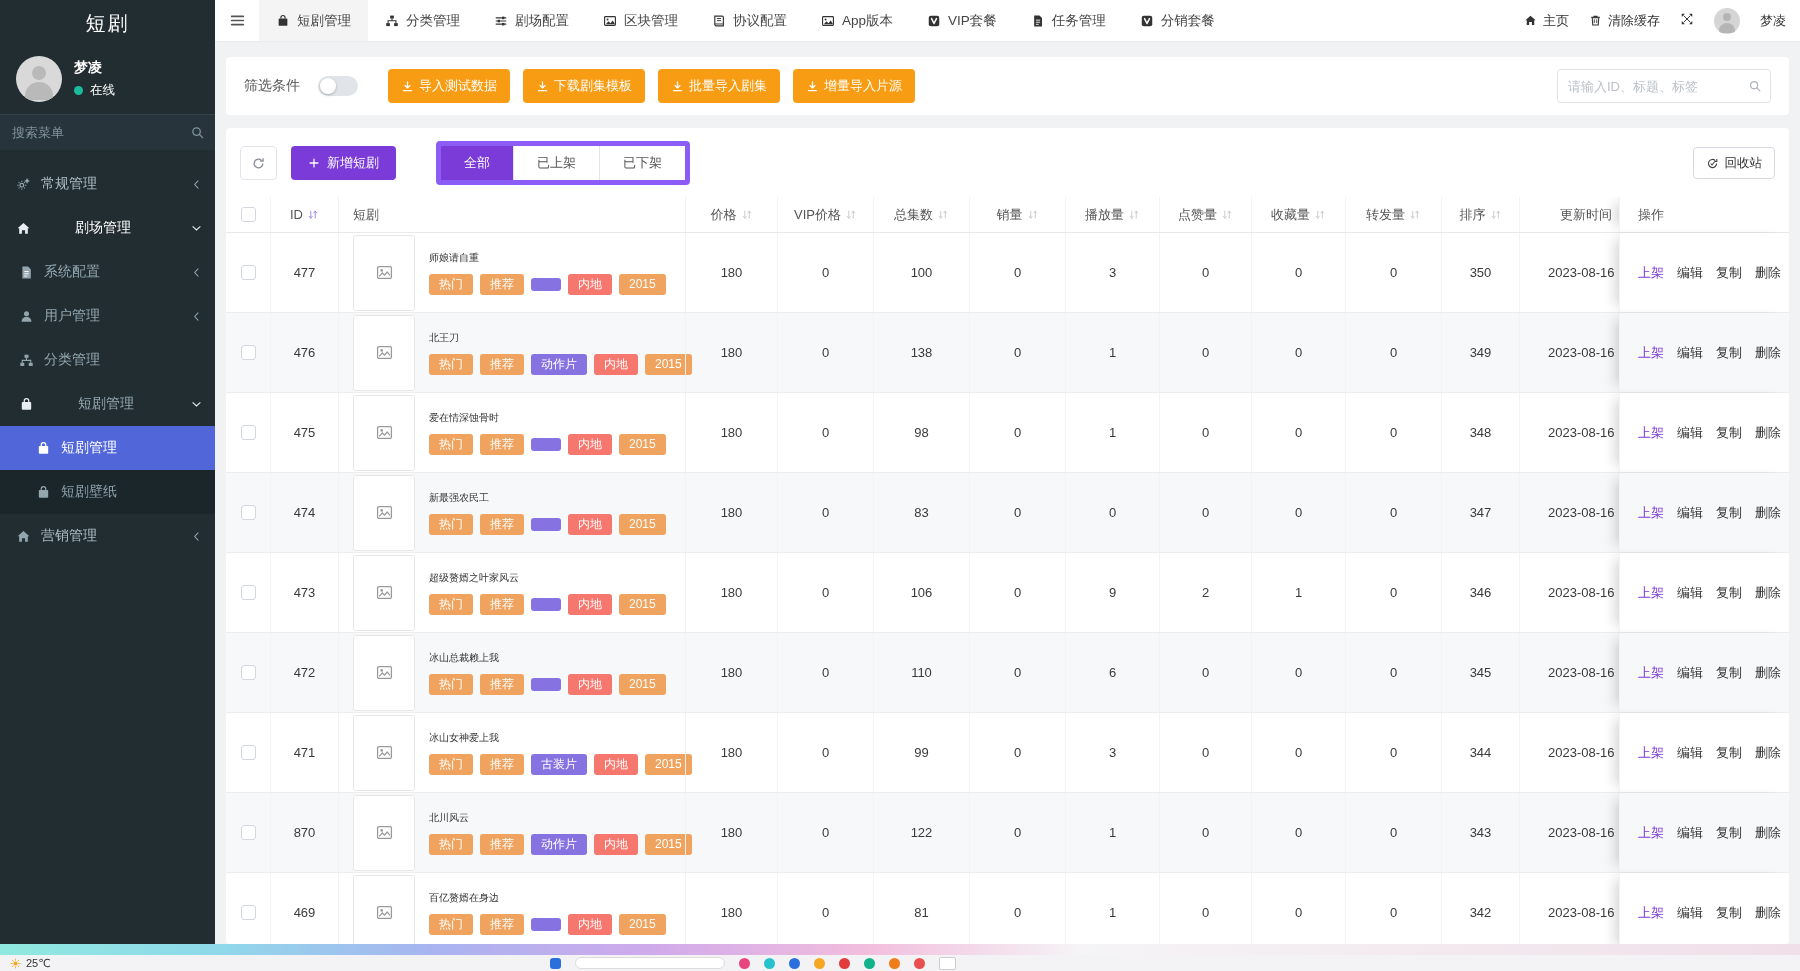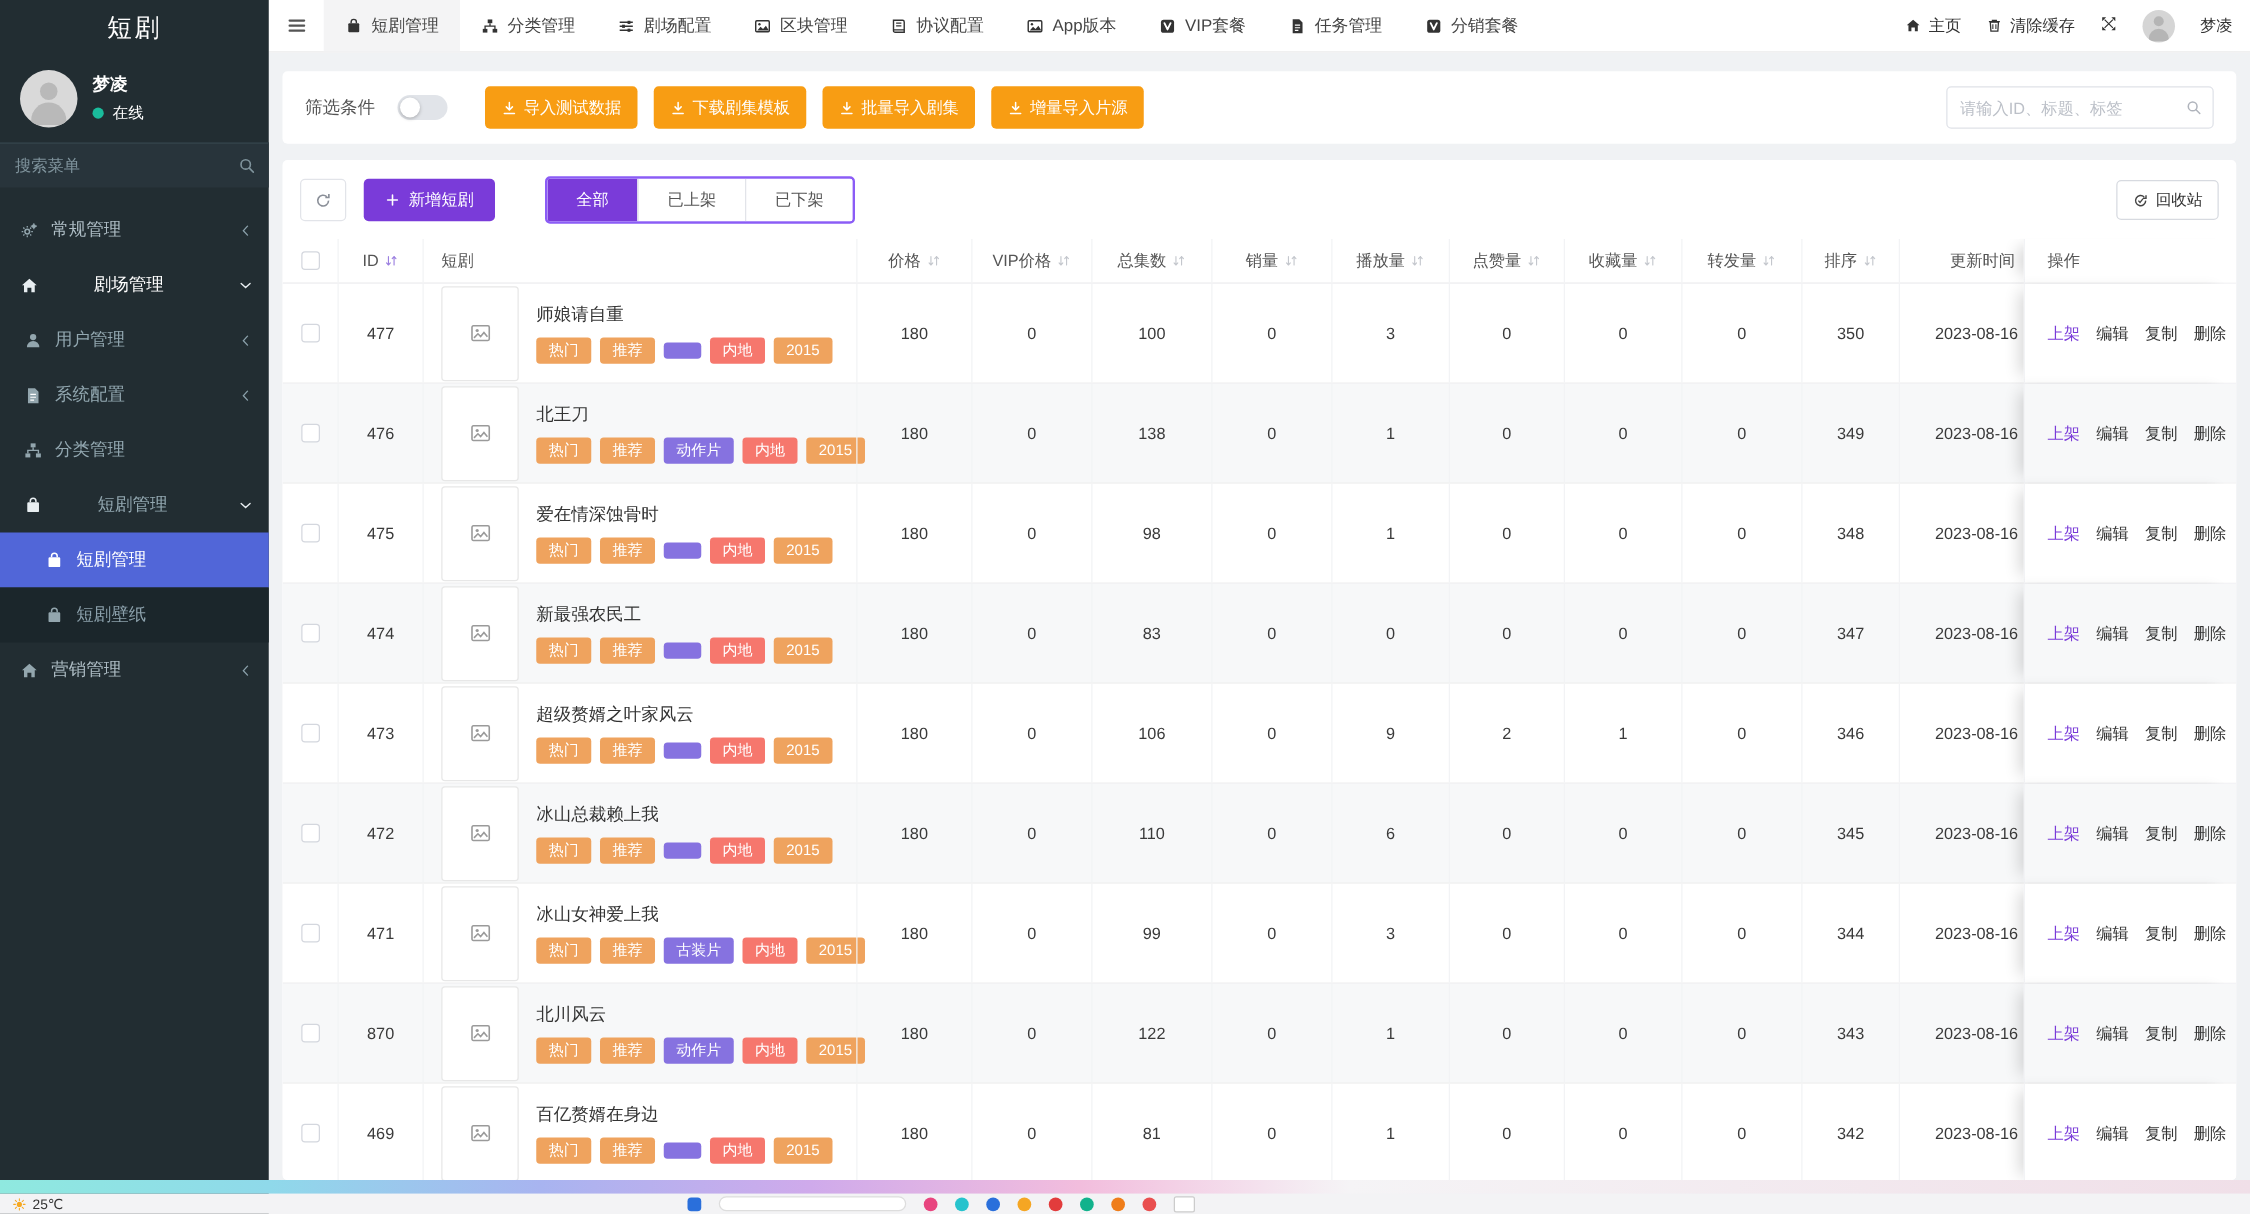--- a/index.html
+++ b/index.html
@@ -85,21 +85,21 @@
   .search-box .icon { position:absolute; right:9px; top:10px; font-size:14px; color:#b0b4bc; cursor:pointer; }
 
   .table-card { flex:1 1 auto; overflow:hidden; display:flex; flex-direction:column; }
   .table-toolbar { display:flex; align-items:center; padding:13px 14px 12px; gap:14px; }
   .refresh-btn { width:37px; height:34px; border:1px solid #e2e4e9; background:#fff;
     border-radius:4px; color:#8a8f98; font-size:15px; display:flex; align-items:center;
     justify-content:center; cursor:pointer; }
   .add-btn { height:34px; padding:0 17px; background:var(--primary); color:#fff; border:none;
     border-radius:4px; font-size:13px; display:flex; align-items:center; gap:7px; cursor:pointer; }
   .add-btn .icon { font-size:12px; }
-  .seg-tabs { display:flex; border:2px solid #8b5cf6; border-radius:4px; overflow:hidden; margin-left:26px; }
+  .seg-tabs { display:flex; border:5px solid #8b5cf6; border-radius:4px; overflow:hidden; margin-left:26px; }
   .seg { height:34px; line-height:34px; padding:0 23px; font-size:13px; color:#555;
     background:#fff; cursor:pointer; }
   .seg + .seg { border-left:1px solid #e2e4e9; }
   .seg.active { background:var(--primary); color:#fff; }
   .recycle-btn { margin-left:auto; height:32px; padding:0 12px; border:1px solid #d7dae0;
     background:#fff; border-radius:4px; font-size:12.5px; color:#333; display:flex;
     align-items:center; gap:6px; cursor:pointer; }
   .recycle-btn .icon { font-size:13px; color:#444; }
 
   
@@ -115,21 +115,21 @@
     box-shadow:-10px 0 12px -6px rgba(0,0,0,.16);
     justify-content:flex-start; padding-left:18px; gap:13px; }
   .c-date { overflow:hidden; justify-content:flex-start; }
   .c-date span { white-space:nowrap; }
   .checkbox { width:15px; height:15px; border:1px solid #d4d7de; border-radius:3px;
     background:#fff; cursor:pointer; }
   .sort { font-size:12px; color:#c4c7cd; margin-left:4px; }
   .sort.on { color:#9b7fe0; }
   .thumb { width:62px; height:76px; border:1px solid #e7e7e7; border-radius:3px; background:#fff;
     display:flex; align-items:center; justify-content:center; color:#9a9a9a; font-size:17px; flex:none; }
-  .d-title { font-size:14px; color:#333; margin-bottom:9px; }
+  .d-title { font-size:10px; color:#333; margin-bottom:9px; }
   .tags { display:flex; align-items:center; gap:7px; }
   .tag { display:inline-flex; align-items:center; justify-content:center; height:21px;
     padding:0 10px; border-radius:3px; color:#fff; font-size:12px; white-space:nowrap; }
   .tag.orange { background:var(--tag-orange); }
   .tag.red    { background:var(--tag-red); }
   .tag.purple { background:var(--tag-purple); }
   .tag.blank  { width:30px; height:13px; padding:0; }
   .op-link { font-size:13px; color:#333; cursor:pointer; text-decoration:none; white-space:nowrap; }
   .op-link.primary { color:var(--primary); }
   .num { color:#3a3a3a; }
@@ -199,39 +199,39 @@
         <span>剧场管理</span>
         <span class="icon chev">
           <svg viewBox="0 0 16 16">
             <path d="M2.8 5.4L8 10.2l5.2-4.8" fill="none" stroke="currentColor" stroke-width="1.6" stroke-linecap="round"></path>
           </svg>
         </span>
       </div>
       <div class="sb-item sub1">
         <span class="icon">
           <svg viewBox="0 0 16 16">
+            <path d="M3.6 1.6h6l3 3v9.8h-9z" fill="currentColor"></path>
+            <path d="M5.6 7h4.8M5.6 9.4h4.8M5.6 11.8h3.2" stroke="#fff" stroke-width="1"></path>
+          </svg>
+        </span>
+        <span>系统配置</span>
+        <span class="icon chev">
+          <svg viewBox="0 0 16 16">
+            <path d="M10.2 2.8L5.4 8l4.8 5.2" fill="none" stroke="currentColor" stroke-width="1.6" stroke-linecap="round"></path>
+          </svg>
+        </span>
+      </div>
+      <div class="sb-item sub1">
+        <span class="icon">
+          <svg viewBox="0 0 16 16">
             <circle cx="8" cy="5" r="2.7" fill="currentColor"></circle>
             <path d="M2.7 13.6a5.3 5.3 0 0110.6 0z" fill="currentColor"></path>
           </svg>
         </span>
         <span>用户管理</span>
-        <span class="icon chev">
-          <svg viewBox="0 0 16 16">
-            <path d="M10.2 2.8L5.4 8l4.8 5.2" fill="none" stroke="currentColor" stroke-width="1.6" stroke-linecap="round"></path>
-          </svg>
-        </span>
-      </div>
-      <div class="sb-item sub1">
-        <span class="icon">
-          <svg viewBox="0 0 16 16">
-            <path d="M3.6 1.6h6l3 3v9.8h-9z" fill="currentColor"></path>
-            <path d="M5.6 7h4.8M5.6 9.4h4.8M5.6 11.8h3.2" stroke="#fff" stroke-width="1"></path>
-          </svg>
-        </span>
-        <span>系统配置</span>
         <span class="icon chev">
           <svg viewBox="0 0 16 16">
             <path d="M10.2 2.8L5.4 8l4.8 5.2" fill="none" stroke="currentColor" stroke-width="1.6" stroke-linecap="round"></path>
           </svg>
         </span>
       </div>
       <div class="sb-item sub1">
         <span class="icon">
           <svg viewBox="0 0 16 16">
             <rect x="5.9" y="1.8" width="4.2" height="3.4" fill="currentColor"></rect>

